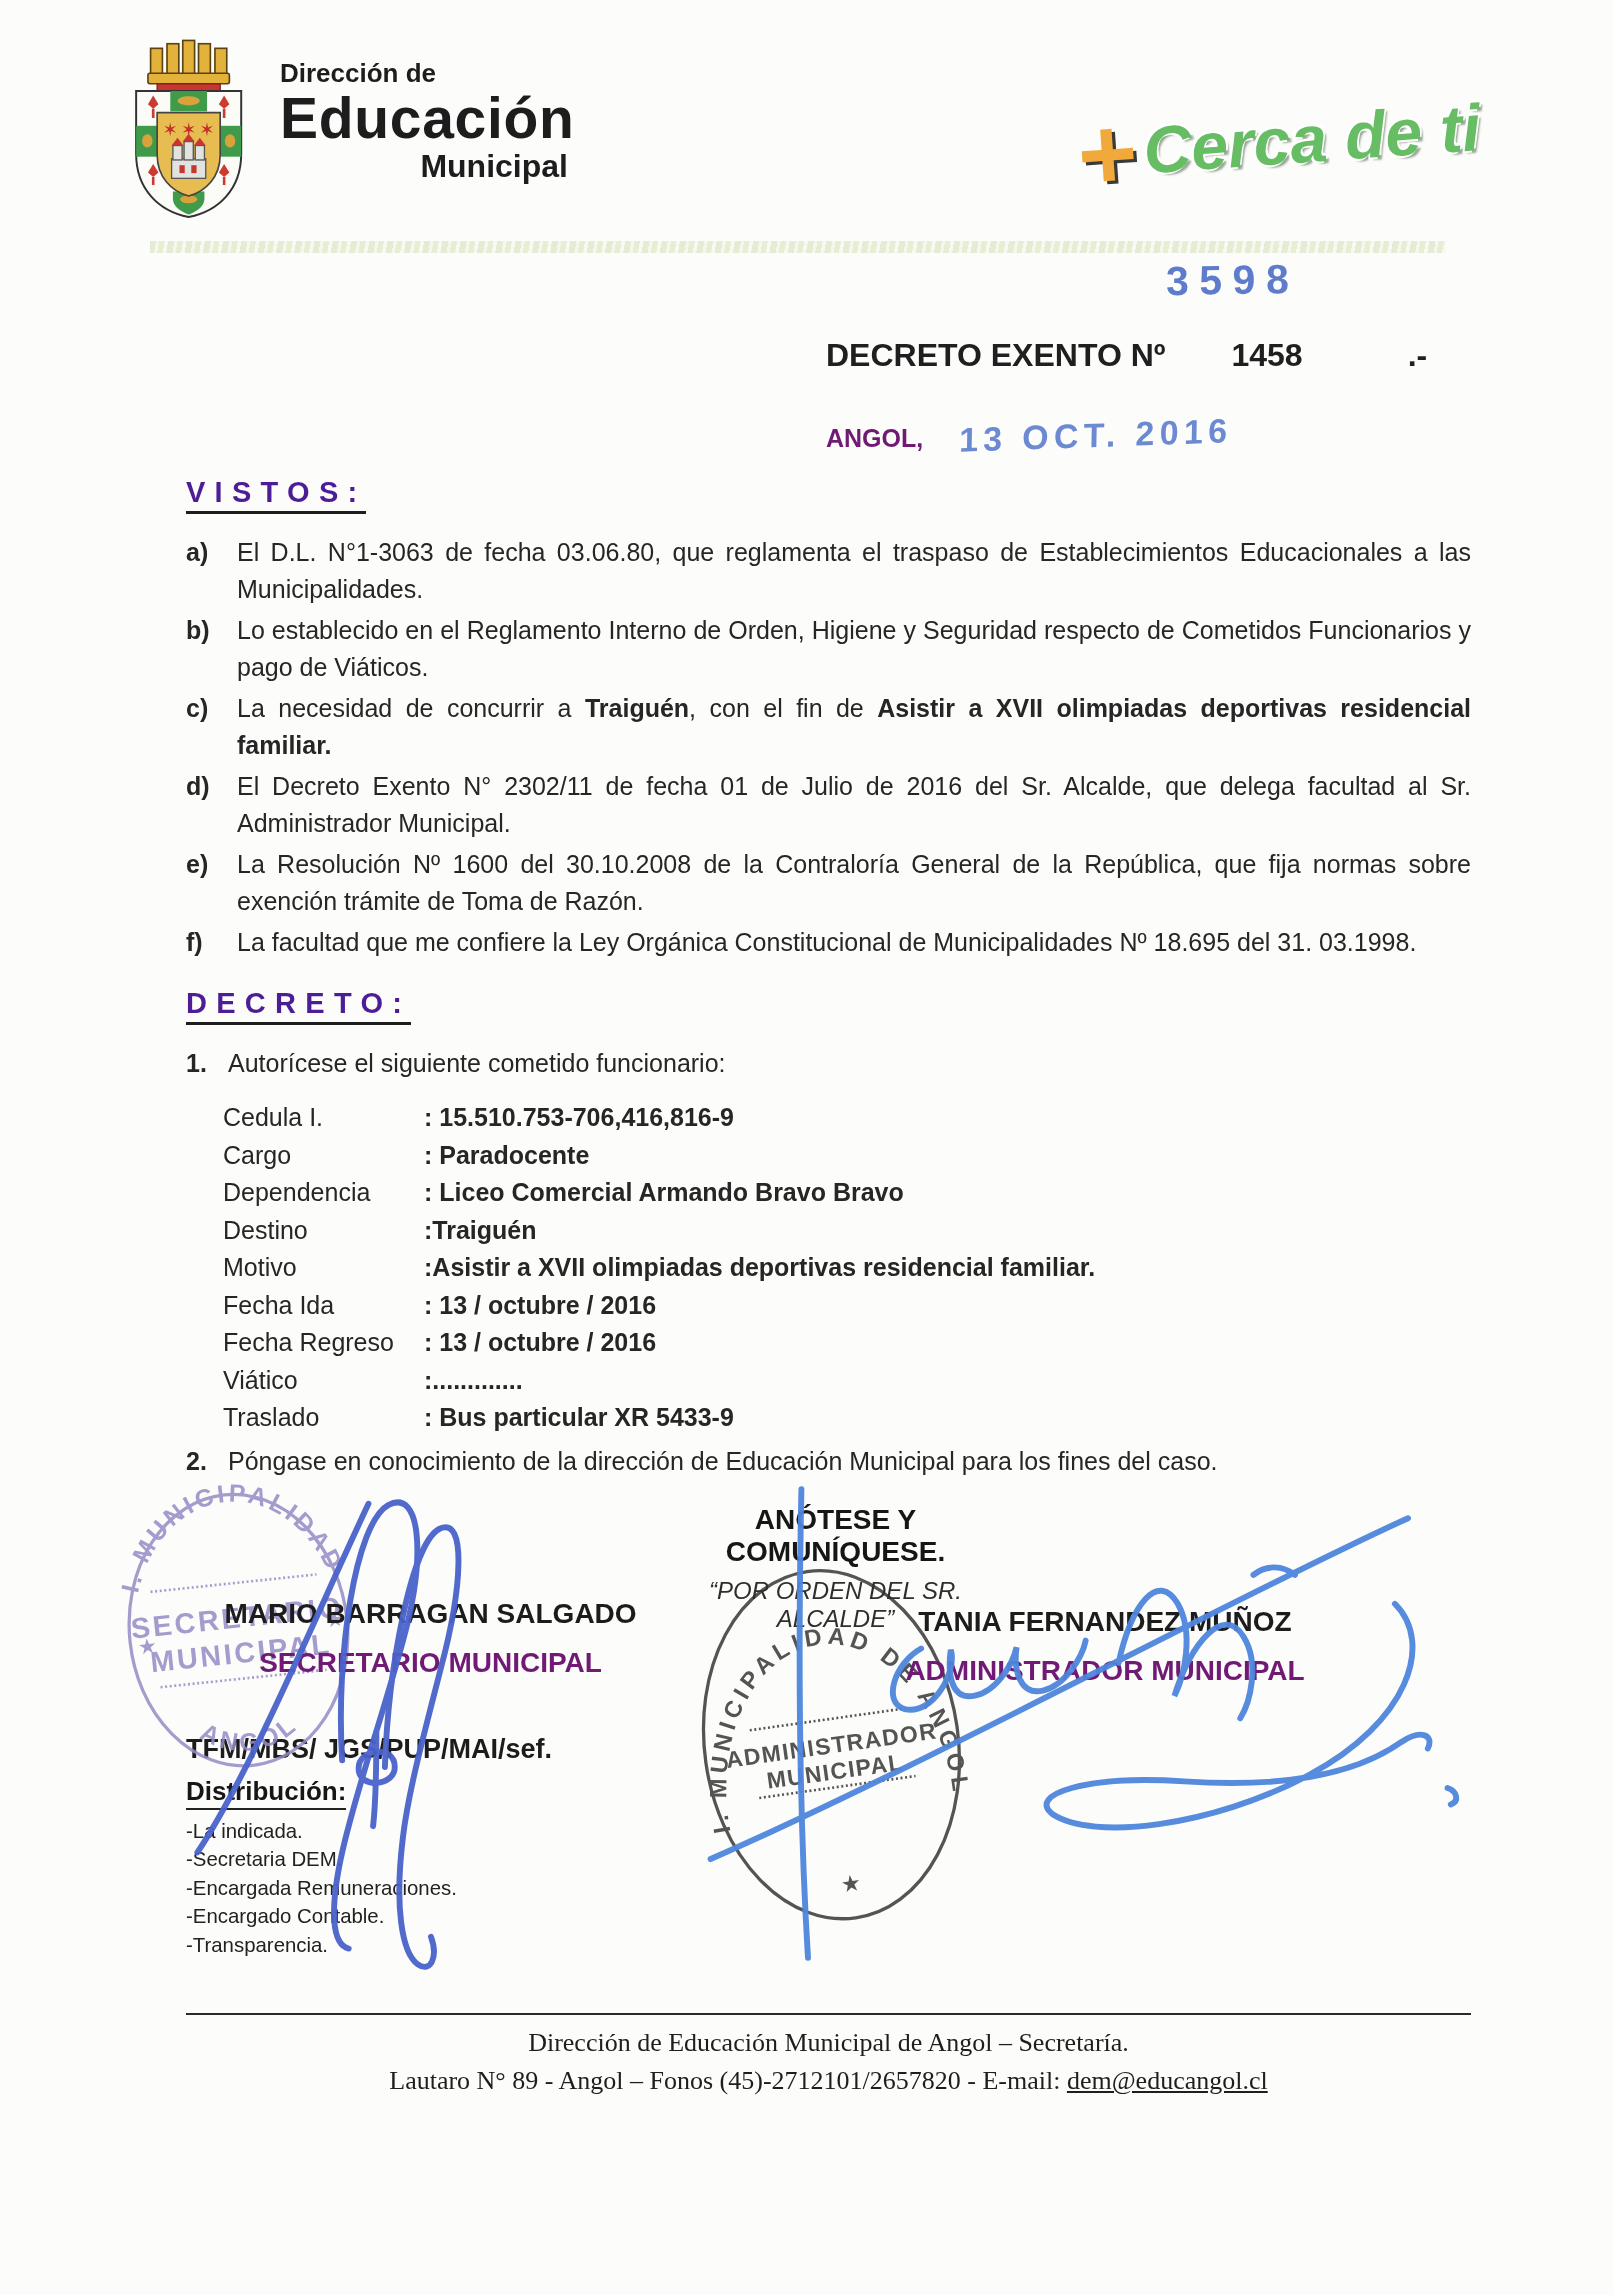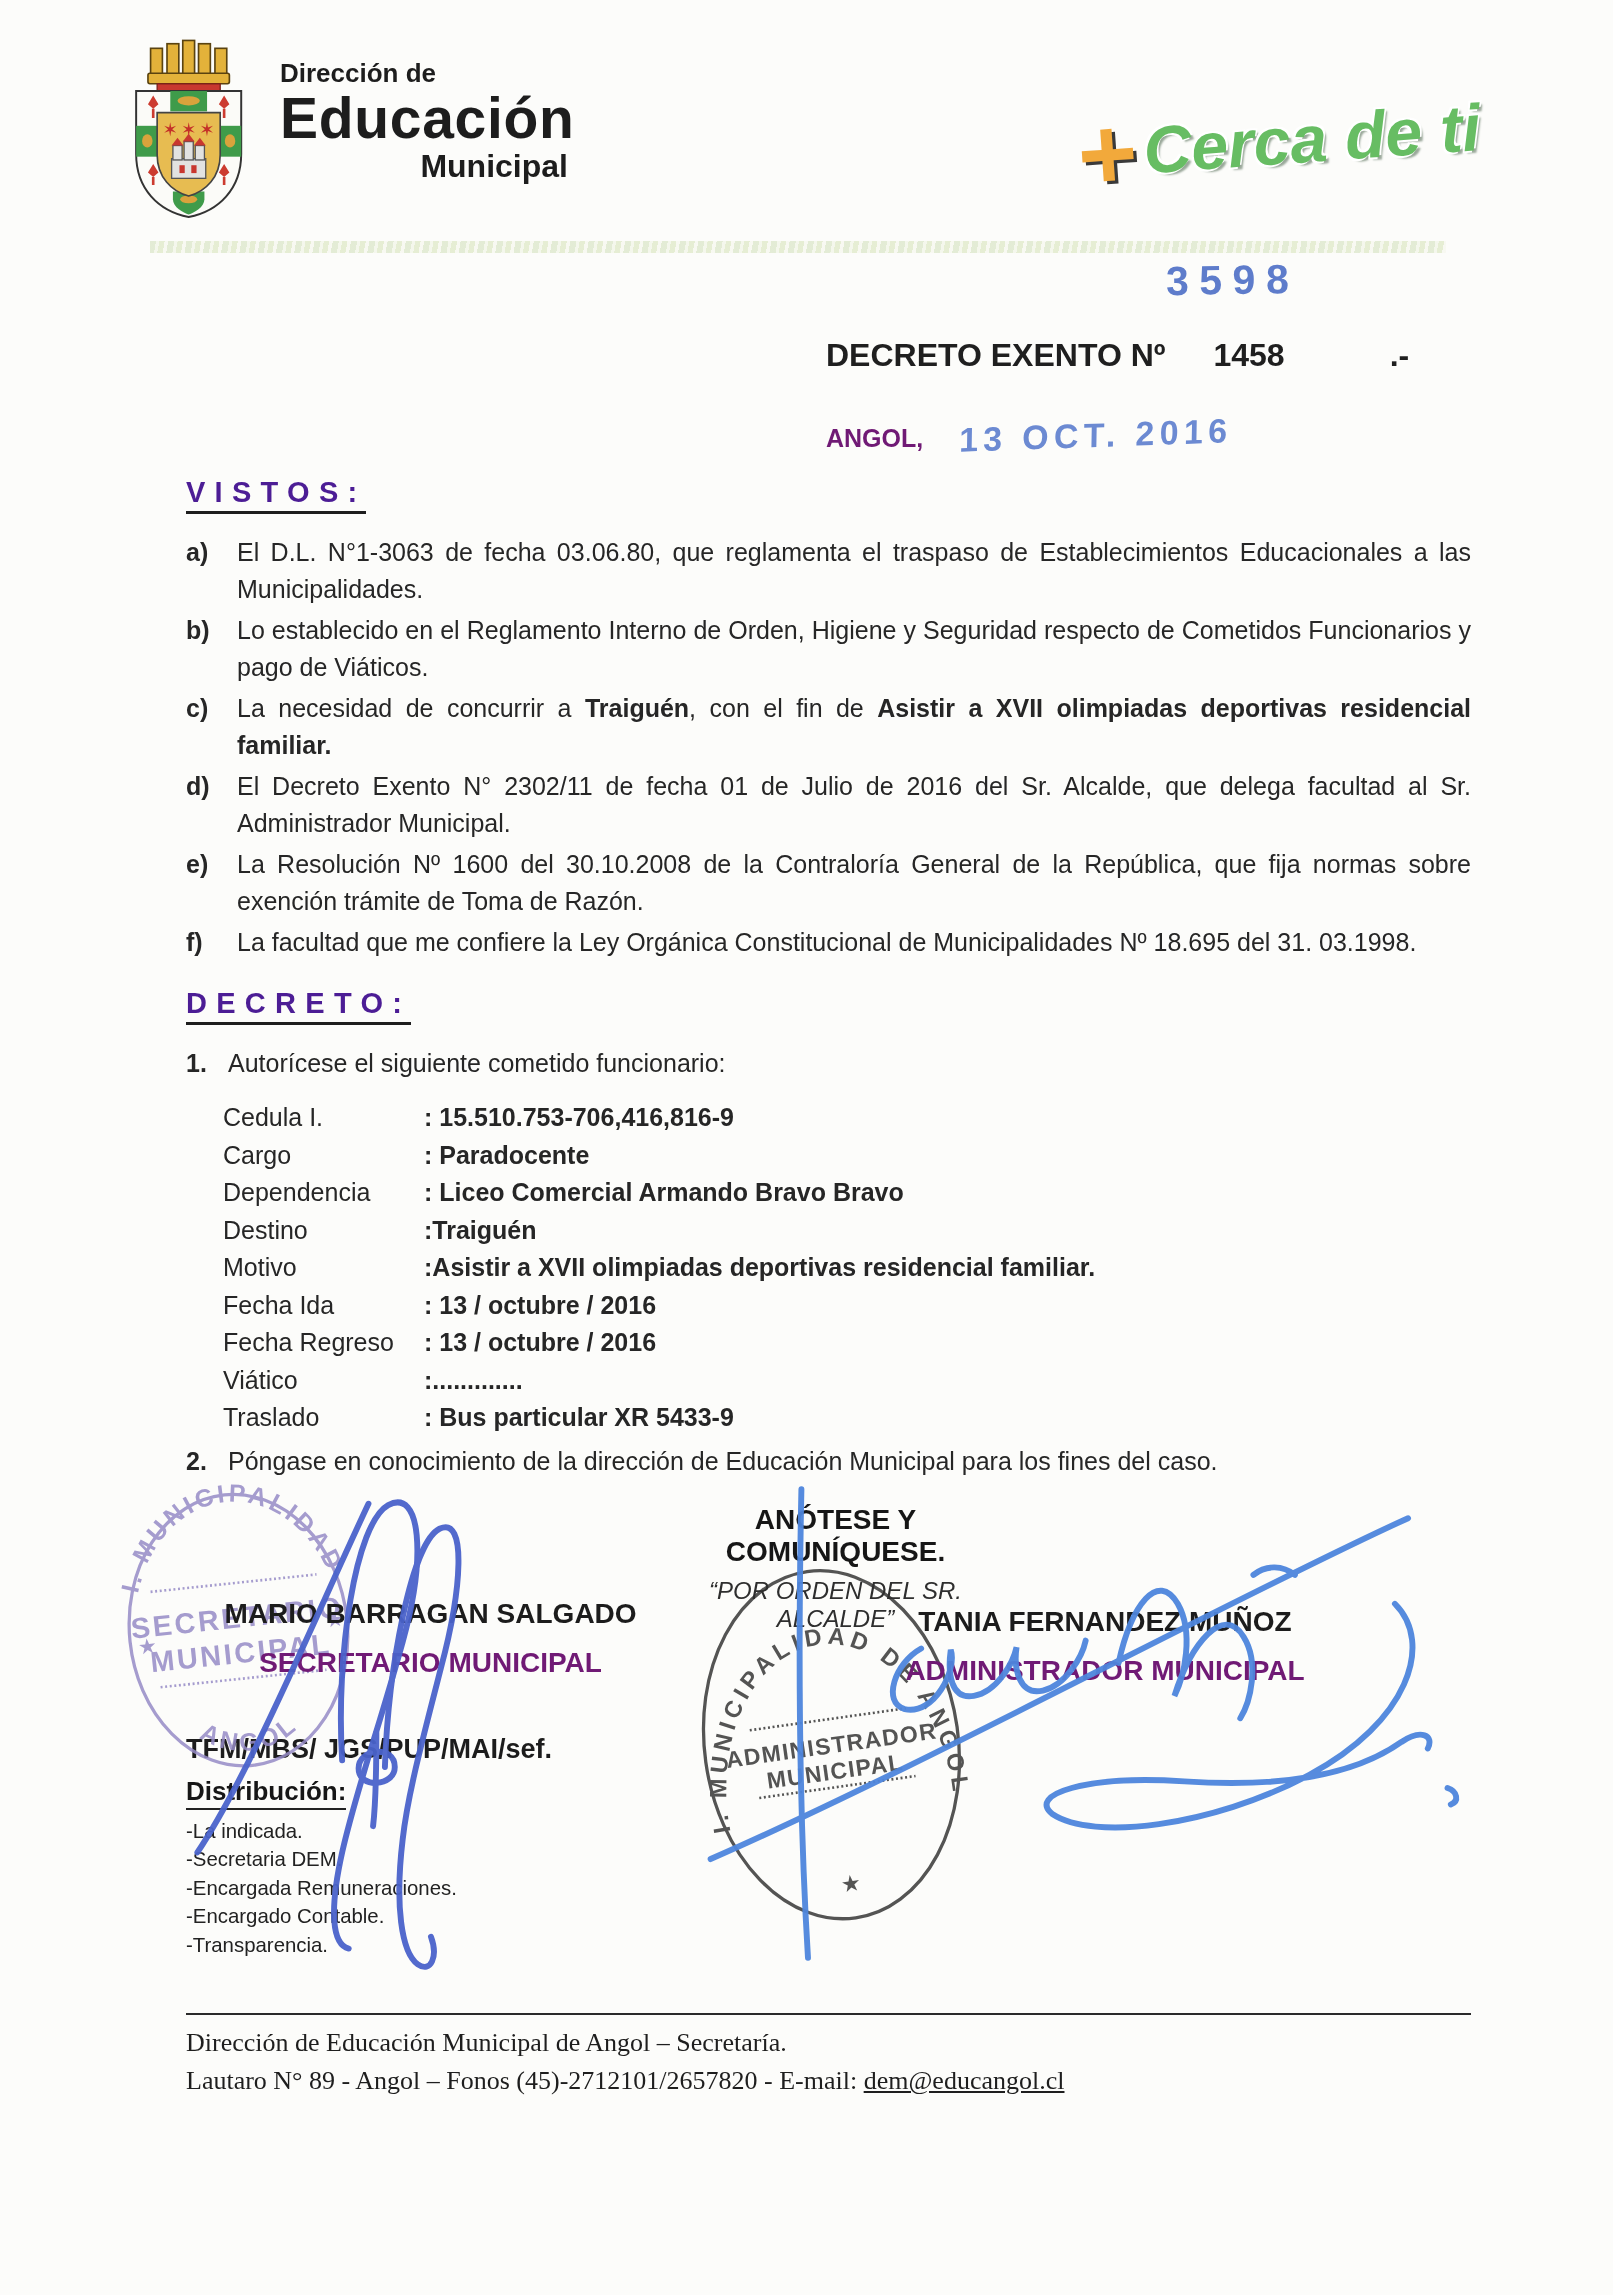--- a/index.html
+++ b/index.html
@@ -16,21 +16,21 @@
   .slogan .plus{font-size:102px;font-weight:bold;color:#f2a93b;text-shadow:3.3px 3.3px 0 #3a3a3a;vertical-align:-13px;}
   .slogan .stext{font-size:66px;font-weight:bold;font-style:italic;color:#67bd63;margin-left:6.6px;
       text-shadow:-2px -2px 0 #fff,2px -2px 0 #fff,-2px 2px 0 #fff,2.6px 2.6px 2px #9aa89a;}
   .band{margin:18.4px 0 0 150px;width:1296px;height:11.2px;opacity:.85;
       background:repeating-linear-gradient(100deg,#dfe9cf 0 6px,#f3f6ea 6px 9.2px,#e2ebcd 9.2px 14.5px,#f7f8f0 14.5px 18px);}
   
   .decree-head{position:relative;height:217px;}
   .folio-stamp{position:absolute;left:1166px;top:4px;font-size:41px;font-weight:bold;color:#4d6fc6;
       letter-spacing:10.5px;transform:rotate(-1deg);opacity:.9;}
   .decree-title{position:absolute;left:826px;top:84px;font-size:32px;font-weight:bold;color:#1f1f1f;}
-  .decree-title .num{margin-left:48px;}
+  .decree-title .num{margin-left:66px;}
   .decree-title .suffix{margin-left:105px;}
   .decree-place{position:absolute;left:826px;top:163px;}
   .place-label{font-size:25px;font-weight:bold;color:#701a75;}
   .date-stamp{display:inline-block;margin-left:36px;font-size:34px;font-weight:bold;color:#5377cc;
       letter-spacing:5.3px;transform:rotate(-2deg) skewX(-3deg);opacity:.85;}
   
   .content{padding:0 143px 0 186px;}
   .section-heading{display:inline-block;font-size:29px;font-weight:bold;letter-spacing:.32em;
       border-bottom:3.3px solid #1e1e1e;padding-bottom:2px;color:#4c1d95;}
   .vistos{margin-top:6.6px;}
@@ -57,21 +57,21 @@
   .name-right{position:absolute;left:855px;top:122px;width:500px;text-align:center;z-index:2;}
   .sig-name{font-size:28px;font-weight:bold;color:#1c1c1c;}
   .sig-title{font-size:28px;font-weight:bold;margin-top:17px;color:#701a75;}
   .sig-overlay{position:absolute;left:0;top:0;width:1614px;height:658px;pointer-events:none;z-index:5;}
   
   .admin-block{padding:0 143px 0 186px;}
   .initials{font-size:27px;font-weight:bold;color:#1c1c1c;}
   .dist-heading{display:inline-block;font-size:26px;font-weight:bold;border-bottom:2.6px solid #222;
       margin-top:10.5px;padding-bottom:1.3px;color:#161616;}
   .dist-list{margin-top:6.6px;font-size:20.4px;line-height:1.4;color:#222;}
-  .page-footer{margin:54px 143px 0 186px;border-top:2.6px solid #2a2a2a;padding-top:13px;text-align:left;
+  .page-footer{margin:54px 143px 0 186px;border-top:2.6px solid #2a2a2a;padding-top:13px;text-align:center;
       font-family:"Liberation Serif","DejaVu Serif",serif;font-size:26px;color:#1e1e1e;}
   .pf2{margin-top:8px;}
   .pf-email{text-decoration:underline;}
   .stamp-text{font-weight:bold;}
 </style>
 </head>
 <body>
 
 <div class="page">
 

